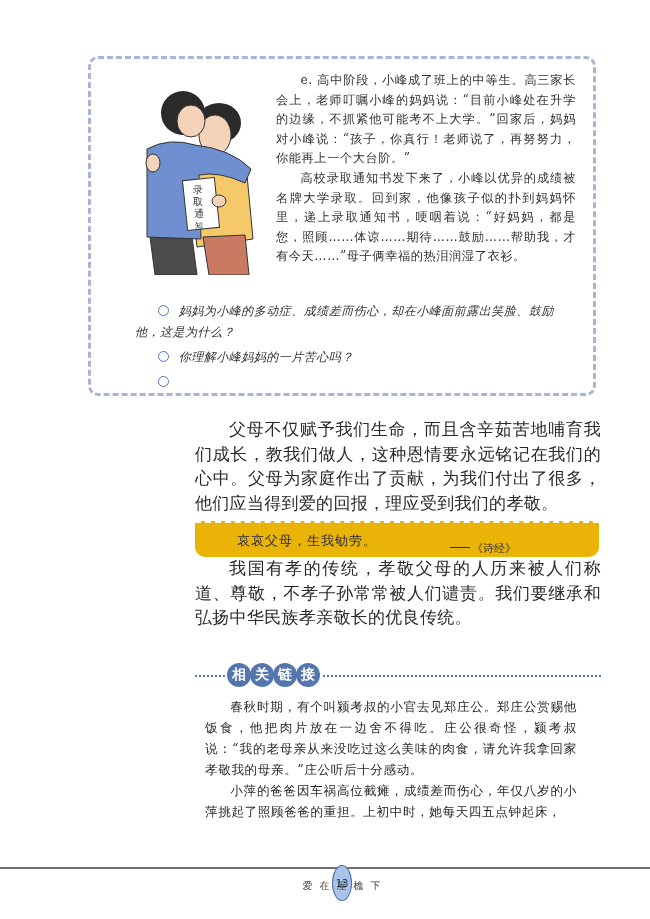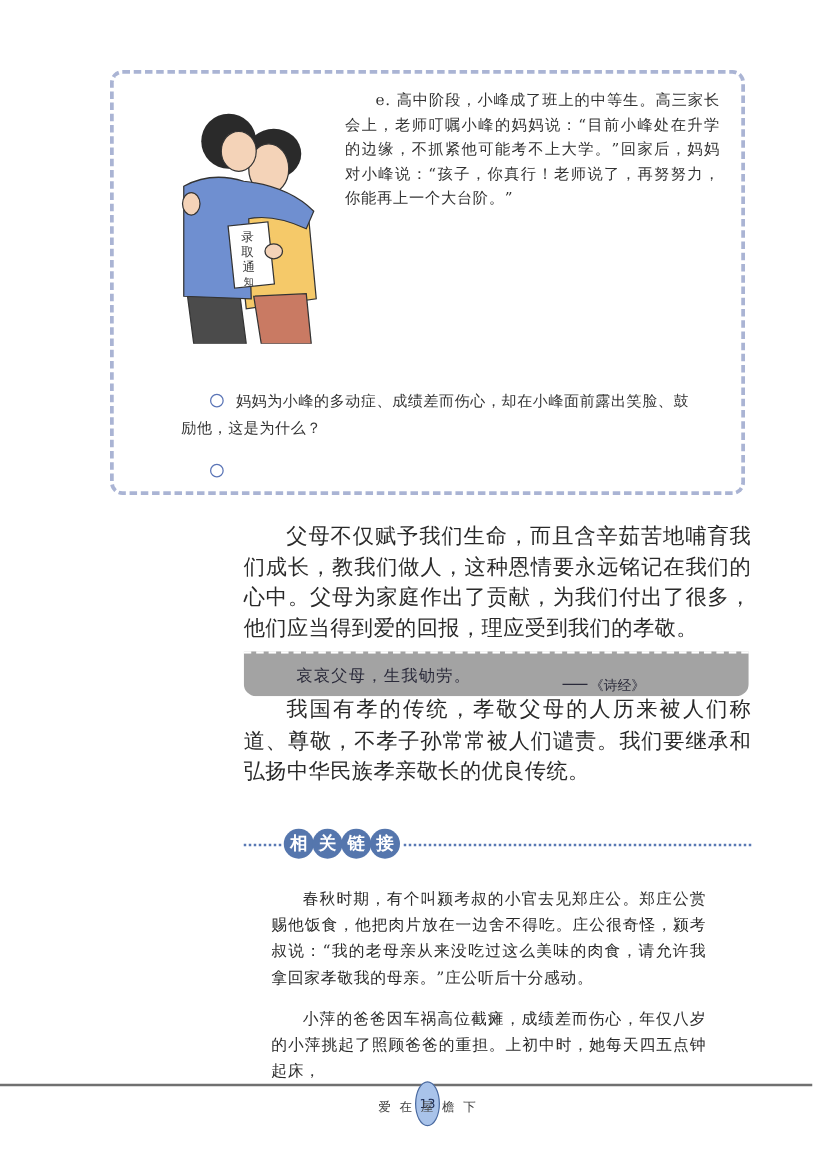--- a/index.html
+++ b/index.html
@@ -16,34 +16,34 @@
     }
     .story-text {
       position: absolute; left: 185px; top: 12px; width: 300px;
       font-size: 12.2px; line-height: 19.6px; color: #333; letter-spacing: 0.6px;
     }
     .story-text p { margin: 0; text-indent: 2em; text-align: justify; }
     .questions {
       position: absolute; left: 40px; top: 238px; width: 440px;
       font-size: 12px; line-height: 21px; color: #333; letter-spacing: 0.5px;
     }
-    .q-item { margin: 14px; text-indent: 1.9em; }
+    .q-item { margin: 4px; text-indent: 1.9em; font-style: italic; }
     .q-bullet {
       display: inline-block; width: 9px; height: 9px; border: 1.3px solid #5a74b6; border-radius: 50%;
       margin-right: 10px; vertical-align: -1px; text-indent: 0;
     }
     .main-para {
       position: absolute; left: 195px; width: 406px;
       font-family: "DejaVu Sans", "Liberation Sans", sans-serif;
       font-size: 17px; line-height: 24.6px; color: #2a2a2a; letter-spacing: 0.3px;
     }
     .main-para p { margin: 0; text-indent: 2em; text-align: justify; }
     .quote-box {
       position: absolute; left: 195px; top: 521px; width: 404px; height: 36px;
-      background: #a3a3a3; border-radius: 0 0 10px 10px; border-top: 2px dashed #ffffff;
+      background: #eab308; border-radius: 0 0 10px 10px; border-top: 2px dashed #ffffff;
       box-sizing: border-box;
     }
     .quote-text {
       position: absolute; left: 42px; top: 9px; font-size: 13px; color: #2a2a3a;
       letter-spacing: 1px;
     }
     .quote-source {
       position: absolute; left: 255px; top: 18px; font-size: 11px; color: #2a2a3a;
     }
     .quote-dash { display: inline-block; width: 20px; height: 1.5px; background: #2a2a3a; vertical-align: 4px; margin-right: 2px; }
@@ -55,21 +55,21 @@
     .link-badges { position: absolute; left: 32px; top: 0; display: flex; gap: 0; }
     .badge {
       width: 24px; height: 24px; border-radius: 50%; background: #5576ad; color: #fff;
       font-family: "DejaVu Sans", "Liberation Sans", sans-serif; font-weight: bold; font-size: 14px;
       display: flex; align-items: center; justify-content: center; margin-right: -1px;
     }
     .link-text {
       position: absolute; left: 205px; top: 696px; width: 372px;
       font-size: 12.6px; line-height: 21px; color: #2a2a2a; letter-spacing: 0.6px;
     }
-    .link-text p { margin: 12px; text-indent: 2em; text-align: justify; }
+    .link-text p { margin: 0; text-indent: 2em; text-align: justify; }
     .footer-line { position: absolute; left: 0; top: 867px; width: 650px; height: 1.5px; background: #707070; }
     .page-number {
       position: absolute; left: 332px; top: 865px; width: 20px; height: 36px; border-radius: 50%;
       background: #a9c3ea; border: 1px solid #4a6aa0; box-sizing: border-box;
       font-family: "DejaVu Sans", "Liberation Sans", sans-serif; font-size: 10px; color: #1c2c55;
       display: flex; align-items: center; justify-content: center;
     }
     .footer-title {
       position: absolute; left: 300px; top: 879px; width: 90px; text-align: center;
       font-family: Liberation Mono, monospace; font-size: 10px; color: #444;
@@ -102,25 +102,29 @@
     <rect x="46" y="100" width="32" height="50" fill="#ffffff" stroke="#333" stroke-width="1" transform="rotate(-6 62 125)"></rect>
     <text x="54" y="114" font-size="10" fill="#333" font-family="DejaVu Sans, sans-serif">录</text>
     <text x="54" y="126" font-size="10" fill="#333" font-family="DejaVu Sans, sans-serif">取</text>
     <text x="55" y="138" font-size="10" fill="#333" font-family="DejaVu Sans, sans-serif">通</text>
     <text x="56" y="149" font-size="8" fill="#333" font-family="DejaVu Sans, sans-serif">知</text>
     <ellipse cx="80" cy="122" rx="7" ry="6" fill="#f4d3b8" stroke="#333" stroke-width="1"></ellipse>
   </svg>
 
   <div class="story-text">
     <p>e. 高中阶段，小峰成了班上的中等生。高三家长会上，老师叮嘱小峰的妈妈说：“目前小峰处在升学的边缘，不抓紧他可能考不上大学。”回家后，妈妈对小峰说：“孩子，你真行！老师说了，再努努力，你能再上一个大台阶。”</p>
+    <p>高校录取通知书发下来了，小峰以优异的成绩被名牌大学录取。回到家，他像孩子似的扑到妈妈怀里，递上录取通知书，哽咽着说：“好妈妈，都是您，照顾……体谅……期待……鼓励……帮助我，才有今天……”母子俩幸福的热泪润湿了衣衫。</p>
   </div>
 
   <div class="questions">
     <p class="q-item">
       <span class="q-bullet"></span><span>妈妈为小峰的多动症、成绩差而伤心，却在小峰面前露出笑脸、鼓励他，这是为什么？</span>
+    </p>
+    <p class="q-item">
+      <span class="q-bullet"></span><span>你理解小峰妈妈的一片苦心吗？</span>
     </p>
     <p class="q-item">
       <span class="q-bullet"></span>
     </p>
   </div>
 </div>
 
 <div class="main-para" style="top:417px;">
   <p>父母不仅赋予我们生命，而且含辛茹苦地哺育我们成长，教我们做人，这种恩情要永远铭记在我们的心中。父母为家庭作出了贡献，为我们付出了很多，他们应当得到爱的回报，理应受到我们的孝敬。</p>
 </div>

